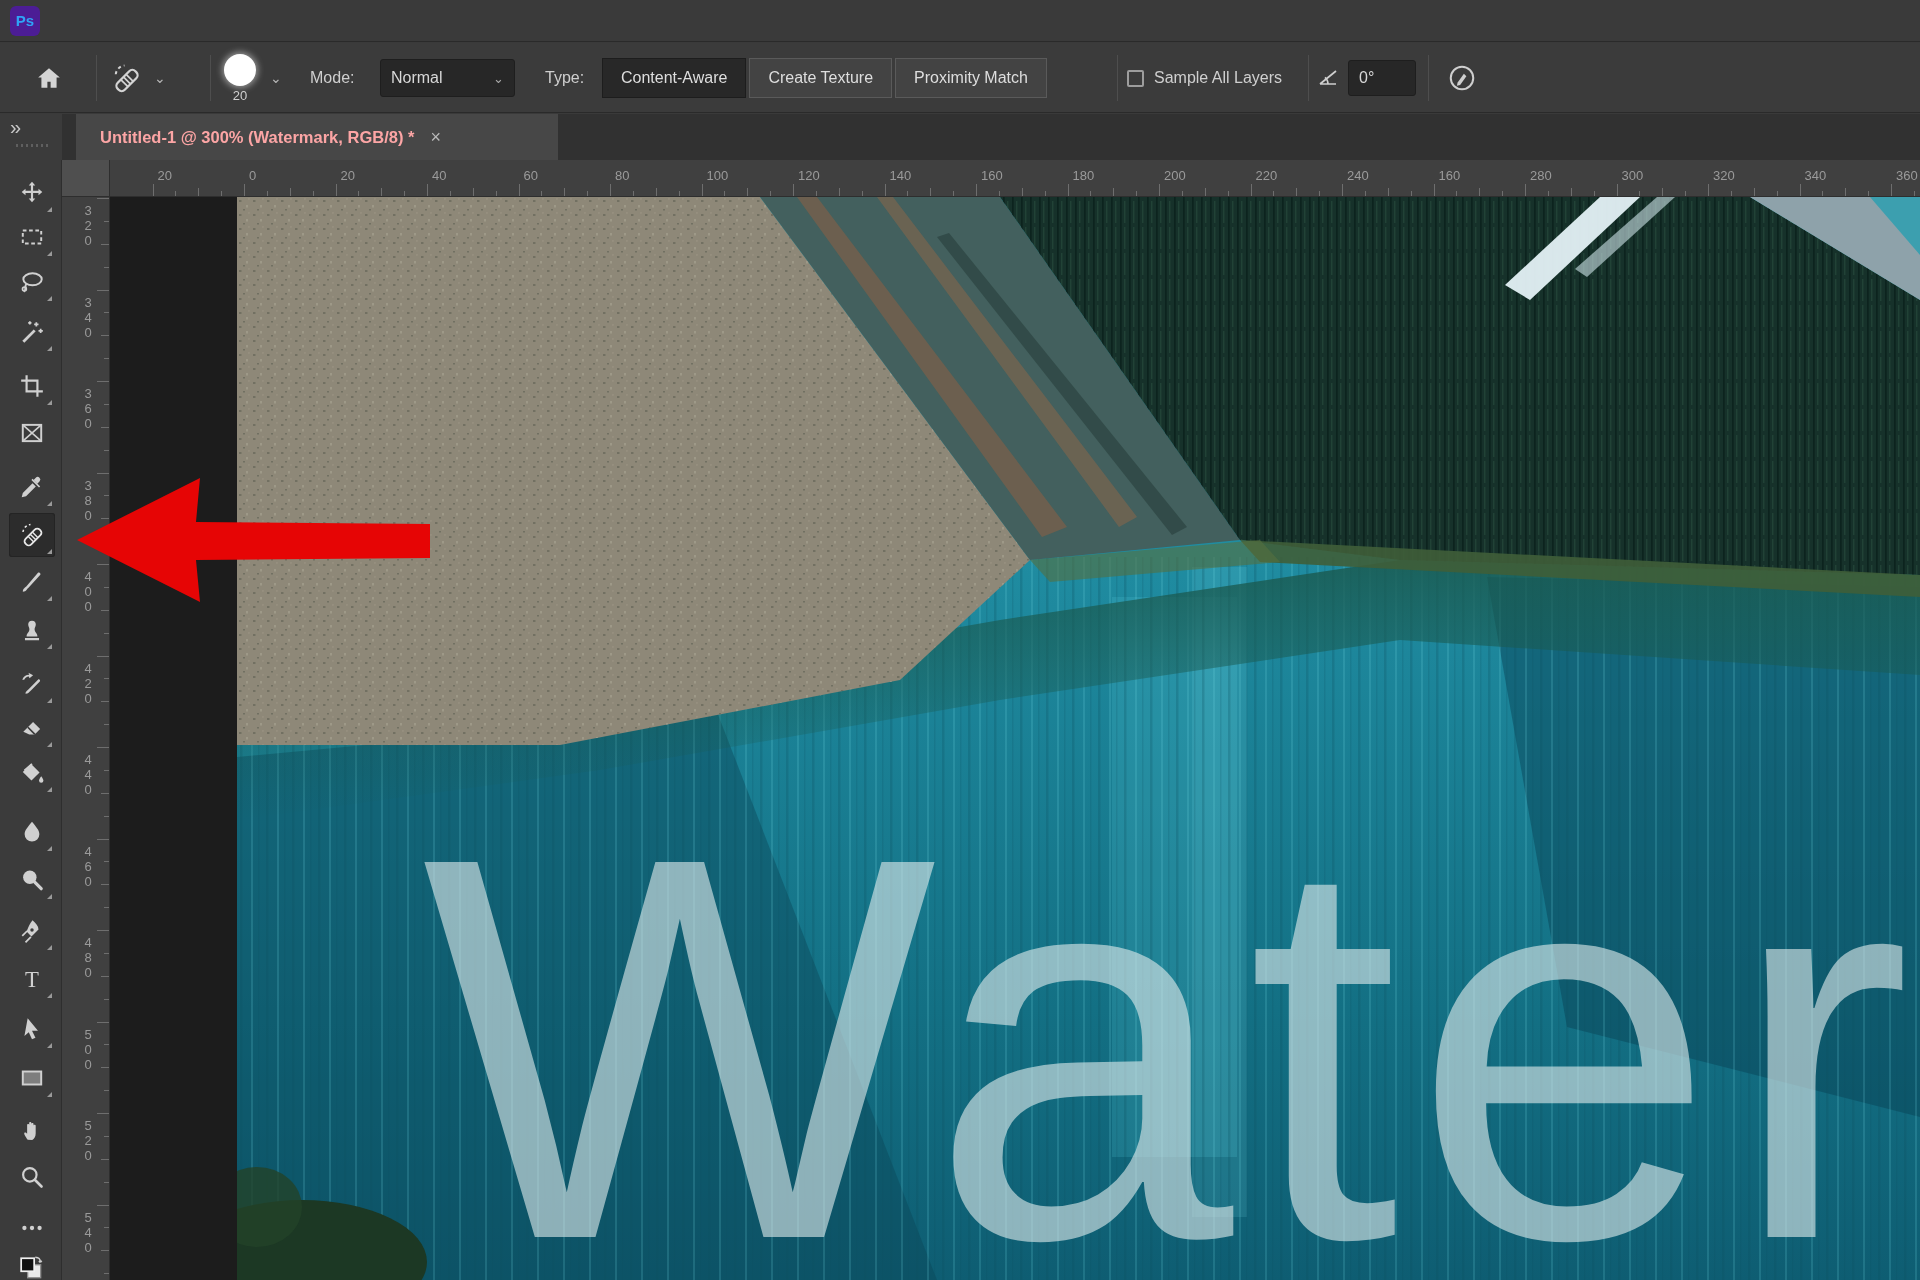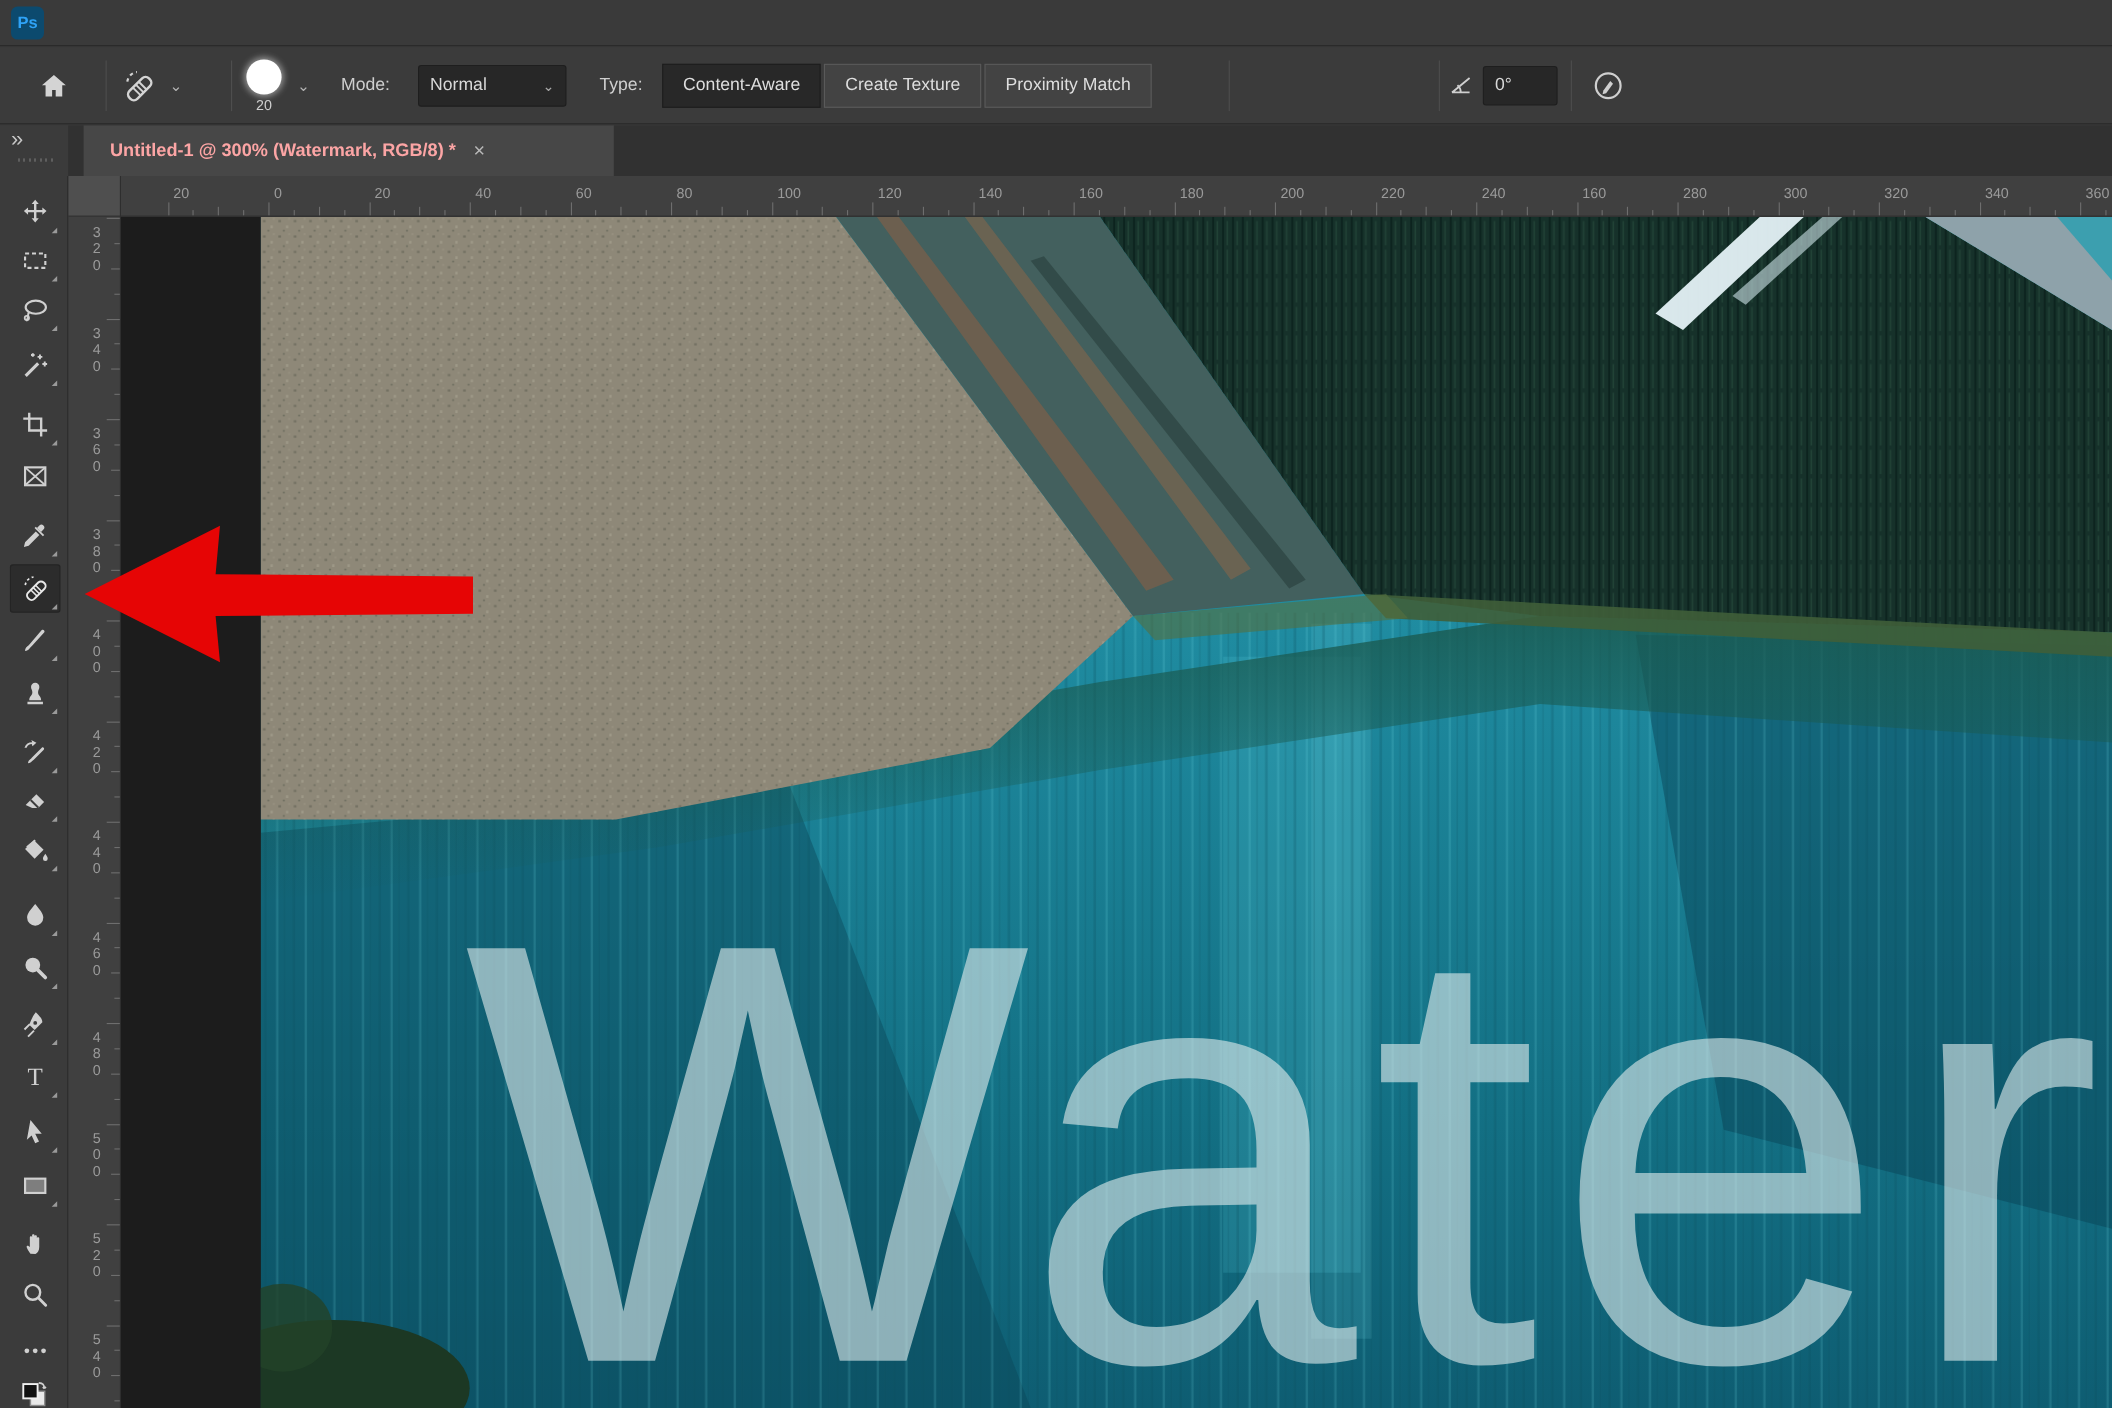--- a/index.html
+++ b/index.html
@@ -4,21 +4,21 @@
 <style>
   * { margin:0; padding:0; box-sizing:border-box; }
   html,body { width:1920px; height:1280px; overflow:hidden; background:#3a3a3a;
               font-family:"Liberation Sans", sans-serif; }
 
   
   .menubar { position:absolute; left:0; top:0; width:1920px; height:42px;
              background:#3a3a3a; display:flex; align-items:center;
              border-bottom:1px solid #2a2a2a; z-index:30; }
   .ps-logo { width:30px; height:30px; margin:0 14px 0 10px; border-radius:6px;
-             background:#0c4a6e; color:#2fa3f7; font-weight:bold; font-size:15px;
+             background:#4c1d95; color:#2fa3f7; font-weight:bold; font-size:15px;
              display:flex; align-items:center; justify-content:center; }
   .menu-item { color:#e4e4e4; font-size:17px; padding:0 14px; height:42px;
                display:flex; align-items:center; cursor:default; }
 
   
   .optionsbar { position:absolute; left:0; top:43px; width:1920px; height:70px;
                 background:#3b3b3b; border-bottom:1px solid #2a2a2a; z-index:29; }
   .opt { position:absolute; top:0; height:70px; display:flex; align-items:center; color:#cfcfcf; }
   .vsep { position:absolute; top:12px; width:1px; height:46px; background:#4e4e4e; }
   .opt-label { font-size:16px; color:#cfcfcf; }
@@ -143,20 +143,24 @@
   <div class="opt" style="left:545px;">
     <span class="opt-label">Type:</span>
   </div>
   <div class="opt" style="left:602px;" id="type-buttons">
       <div class="seg-btn selected">Content-Aware</div>
       <div class="seg-btn">Create Texture</div>
       <div class="seg-btn">Proximity Match</div>
     </div>
 
   <div class="vsep" style="left:1117px;"></div>
+  <div class="opt" style="left:1127px;">
+    <span class="checkbox"></span>
+    <span class="opt-label">Sample All Layers</span>
+  </div>
 
   <div class="vsep" style="left:1308px;"></div>
   <div class="opt" style="left:1317px;">
     <svg width="24" height="24" viewBox="0 0 24 24">
       <path d="M3 18L19 5M3 18h16M11 18a9 9 0 0 0-3-6.6" fill="none" stroke="#cfcfcf" stroke-width="1.7"></path>
     </svg>
   </div>
   <div class="opt" style="left:1348px;">
     <span class="numbox">0°</span>
   </div>

